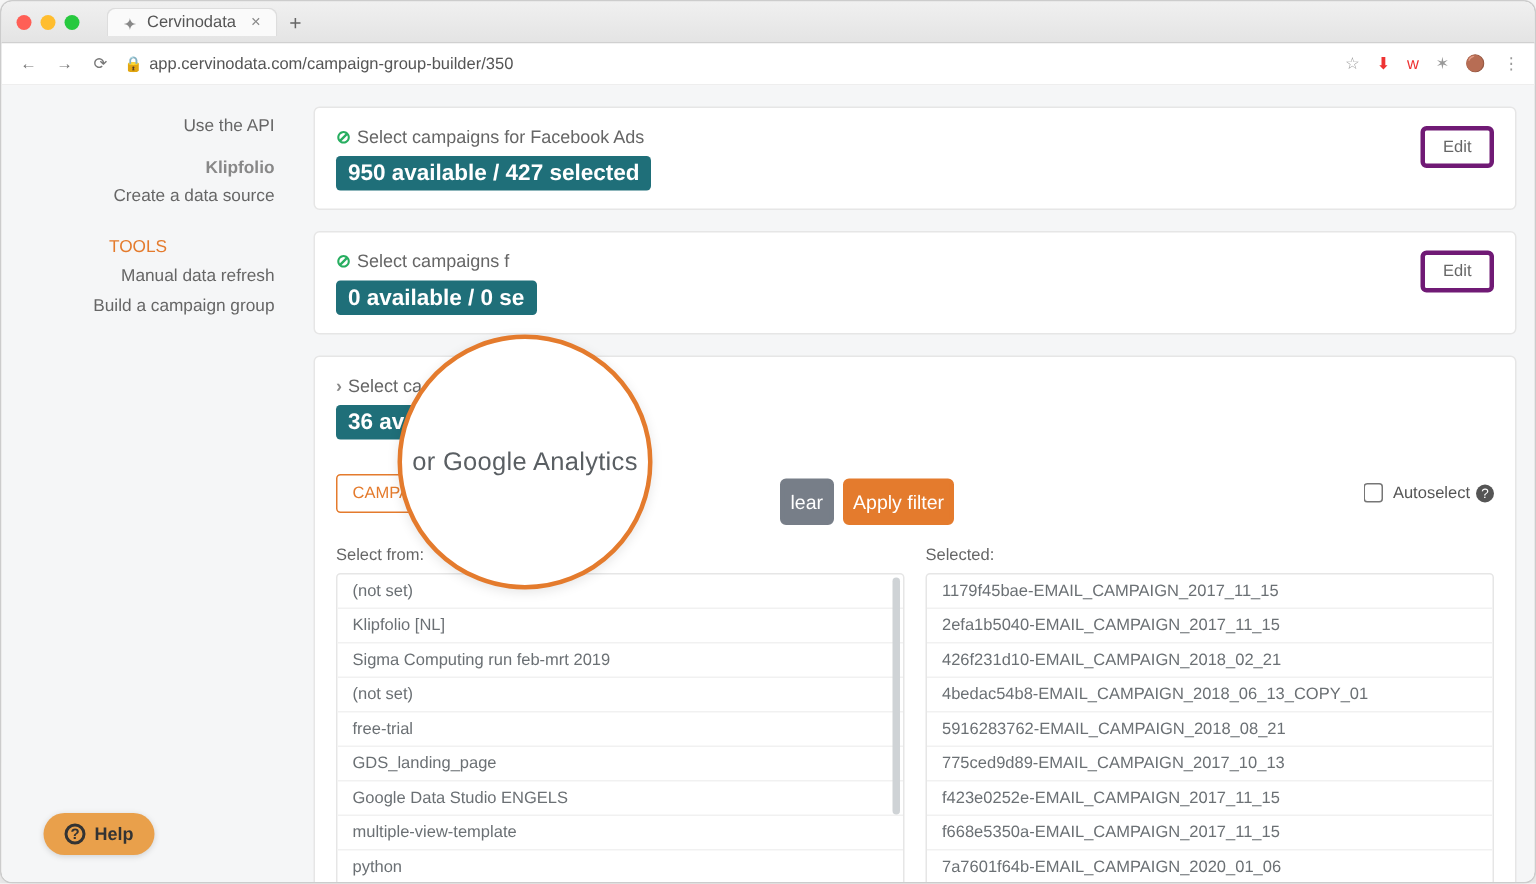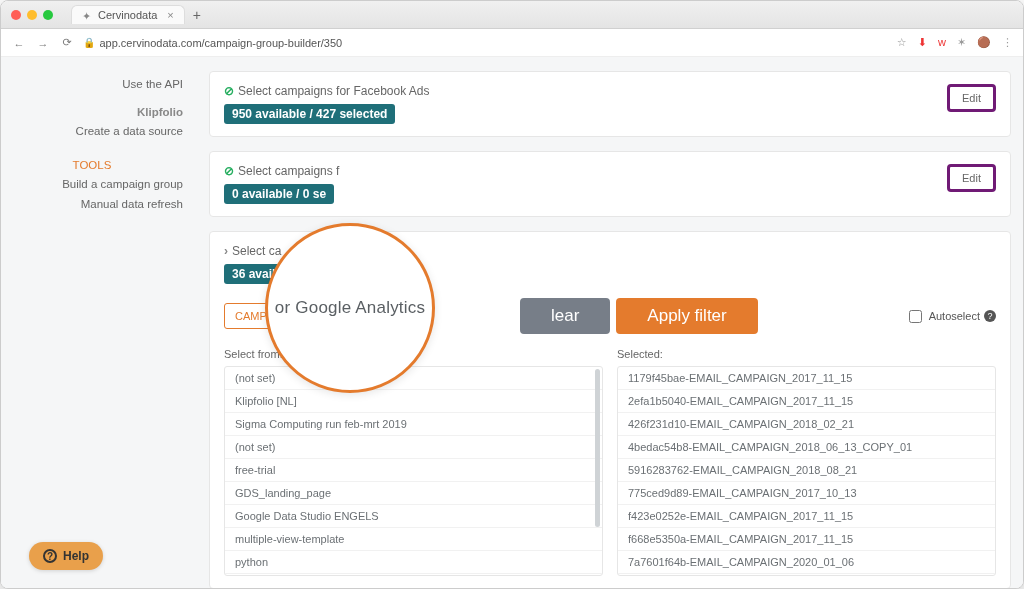--- a/index.html
+++ b/index.html
@@ -24,28 +24,28 @@
   .sidebar { width:196px; text-align:right; padding:10px 14px 0 0; font-size:11.5px; color:#777; line-height:1.7; background:#f5f6f7; flex:0 0 196px; }
   .sidebar a { display:block; color:#666;text-align:right; }
   .sidebar .section-title { font-weight:600; color:#888; margin-top:8px; }
   .sidebar .active-section { color:#e47b2d; font-weight:400; margin-top:14px;text-align:center; }
   .main { flex:1; padding:0 12px 12px 12px; overflow:hidden; }
   .card { background:#fff; border:1px solid #e6e6e6; border-radius:4px; padding:12px 14px; margin-top:14px; position:relative; }
   .card-head { display:flex; align-items:flex-start; justify-content:space-between; }
   .card-title { font-size:12px; color:#666; }
   .check { color:#27ae60; margin-right:4px; font-weight:bold; }
   .chev { color:#888; margin-right:4px; font-weight:bold; }
-  .badge { display:inline-block; background:#1f6f79; color:#fff; font-size:12px; font-weight:600; padding:3px 8px; border-radius:3px; margin-top:6px; }
+  .badge { display:inline-block; background:#1f6f79; color:#fff; font-size:15px; font-weight:600; padding:3px 8px; border-radius:3px; margin-top:6px; }
   .btn { display:inline-block; border:3px solid #701a75; background:#fff; color:#666; font-size:11px; padding:5px 12px; border-radius:4px; cursor:pointer; }
   .btn.orange { background:#e47b2d; color:#fff; border-color:#e47b2d; }
   .card-actions { display:flex; gap:6px; }
   
   .filter-row { display:flex; align-items:center; margin-top:14px; gap:6px; }
   .campaign-input { border:1px solid #e47b2d; color:#e47b2d; font-size:11px; padding:6px 10px; border-radius:3px; width:160px; background:#fff; }
-  .btn.small { padding:5px 28px; font-size:17px; }
+  .btn.small { padding:5px 4px; font-size:13px;margin-top:12px; }
   .btn.grey { background:#777e88; color:#fff; border-color:#777e88; }
   .autoselect { margin-left:auto; font-size:11px; color:#555; display:flex; align-items:center; gap:4px; }
   .autoselect .q { display:inline-flex; width:12px; height:12px; border-radius:50%; background:#555; color:#fff; font-size:9px; align-items:center; justify-content:center; }
   
   .lists { display:flex; gap:14px; margin-top:14px; }
   .listcol { flex:1; }
   .list-label { font-size:11px; color:#666; margin-bottom:6px; }
   .listbox { border:1px solid #e6e6e6; border-radius:3px; background:#fff; height:210px; overflow:hidden; position:relative; }
   .listbox .scroll { position:absolute; right:2px; top:2px; bottom:8px; width:5px; }
   .listbox .scroll-thumb { position:absolute; left:0; right:0; top:0; height:80%; background:#cfd3d6; border-radius:3px; }
@@ -93,22 +93,22 @@
   </div>
 
   <div class="content">
 
     <div class="sidebar">
       <div class="subtle-top-line"></div>
       <a>Use the API</a>
       <div class="section-title">Klipfolio</div>
       <a>Create a data source</a>
       <div class="active-section">TOOLS</div>
+      <a>Manual data refresh</a>
       <a>Build a campaign group</a>
-      <a>Manual data refresh</a>
     </div>
 
     <div class="main">
 
       <div class="card">
         <div class="card-head">
           <div>
             <div class="card-title">
               <span class="check">⊘</span><span>Select campaigns for Facebook Ads</span>
             </div>

